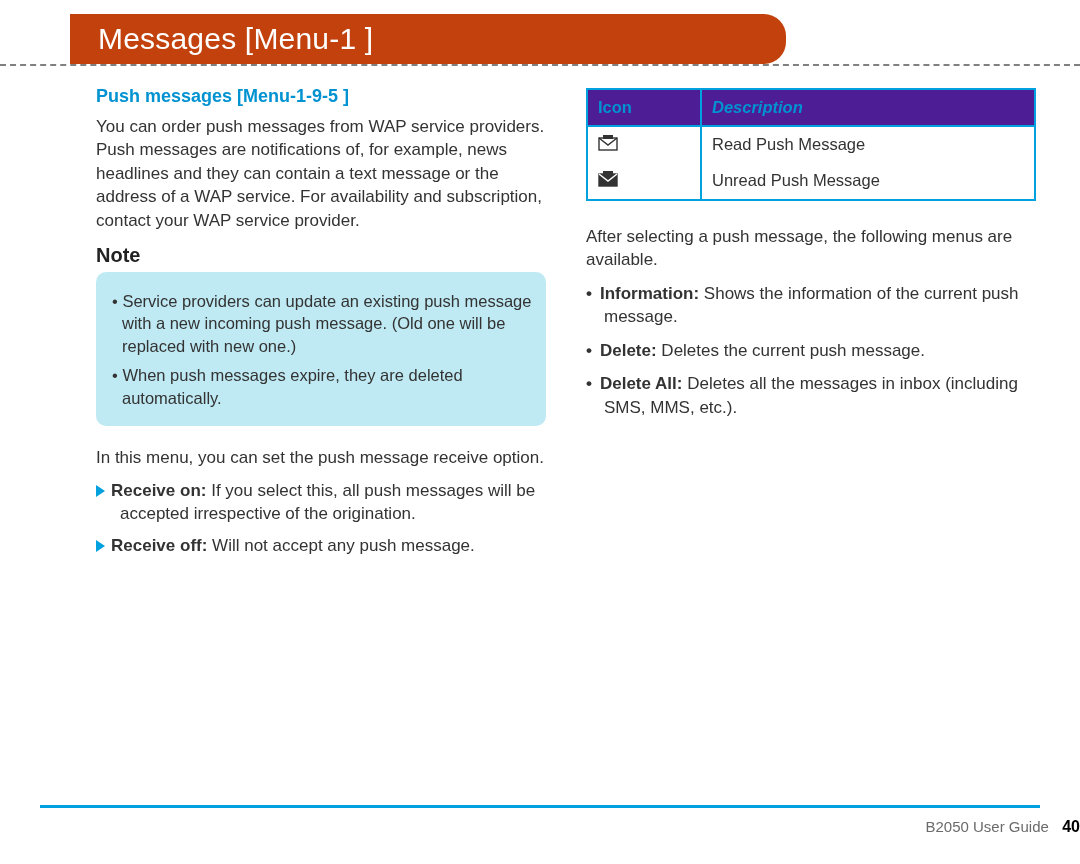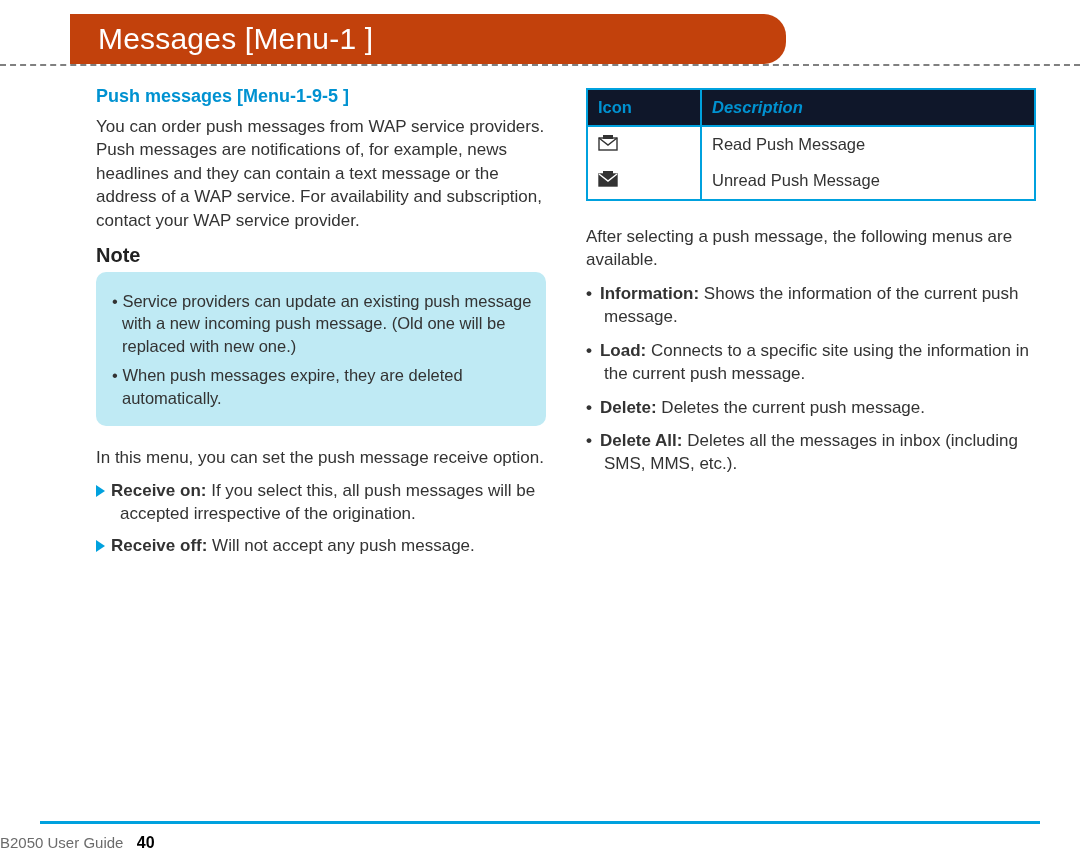--- a/index.html
+++ b/index.html
@@ -81,21 +81,21 @@
     width: 100%;
     margin-top: 4px;
     margin-bottom: 24px;
     font-size: 16.5px;
   }
   .icon-table th, .icon-table td {
     text-align: left;
     padding: 6px 10px;
   }
   .icon-table thead th {
-    background: #0f172a;
+    background: #4c1d95;
     color: #0092d1;
     font-weight: bold;
     border-top: 2px solid #00a1de;
     border-bottom: 2px solid #00a1de;
   }
   .icon-table thead th:first-child,
   .icon-table tbody td:first-child {
     border-right: 2px solid #00a1de;
     width: 92px;
   }
@@ -124,22 +124,22 @@
     text-indent: -18px;
   }
   .dot-item::before {
     content: "•";
     font-weight: bold;
     margin-right: 8px;
   }
   .footer {
     position: absolute;
     left: 0; right: 0;
-    bottom: 12px;
-    text-align: left;
+    bottom: 28px;
+    text-align: right;
   }
   .footer-bar {
     height: 3px;
     background: #00a1de;
     margin: 0 40px 10px 40px;
   }
   .footer-text { color: #6b6b6b; font-size: 15px; }
   .footer-page { color: #000; font-weight: bold; font-size: 16px; }
 </style>
 </head>
@@ -207,21 +207,20 @@
             </span>
           </td>
           <td>Unread Push Message</td>
         </tr>
       </tbody>
     </table>
 
     <p>After selecting a push message, the following menus are available.</p>
 
     <div class="dot-item"><span class="b">Information:</span><span> Shows the information of the current push message.</span></div>
-    <div class="dot-item"><span class="b">Load:</span><span> Connects to a specific site using the information in the current push message.</span></div>
     <div class="dot-item"><span class="b">Delete:</span><span> Deletes the current push message.</span></div>
     <div class="dot-item"><span class="b">Delete All:</span><span> Deletes all the messages in inbox (including SMS, MMS, etc.).</span></div>
   </div>
 </div>
 
 <div class="footer">
   <div class="footer-bar"></div>
   <span class="footer-text">B2050 User Guide</span>
   &nbsp;
   <span class="footer-page">40</span>

